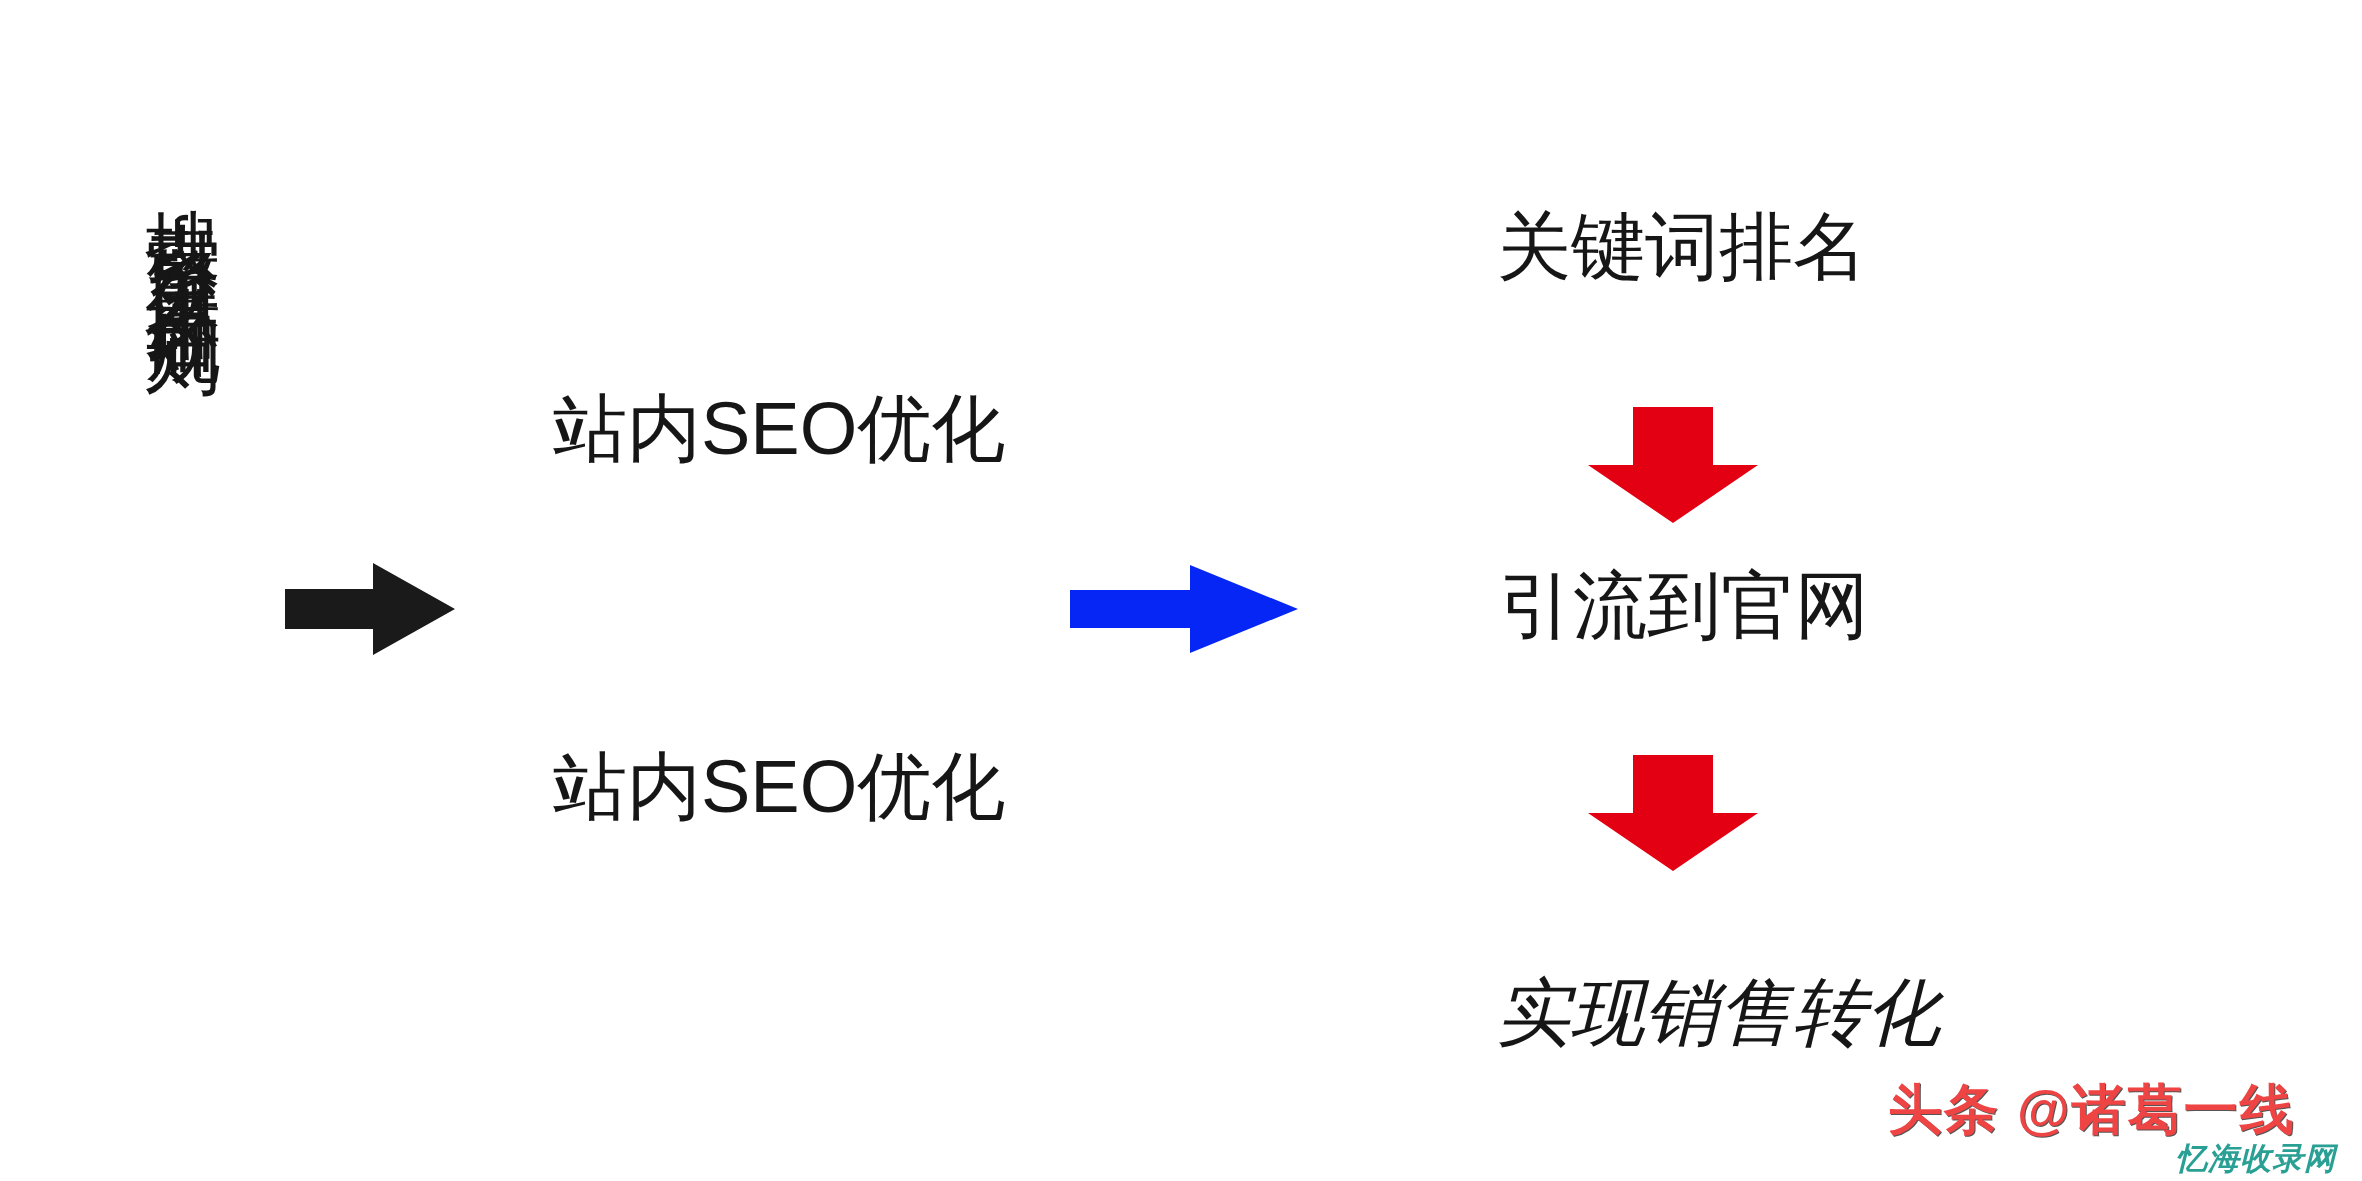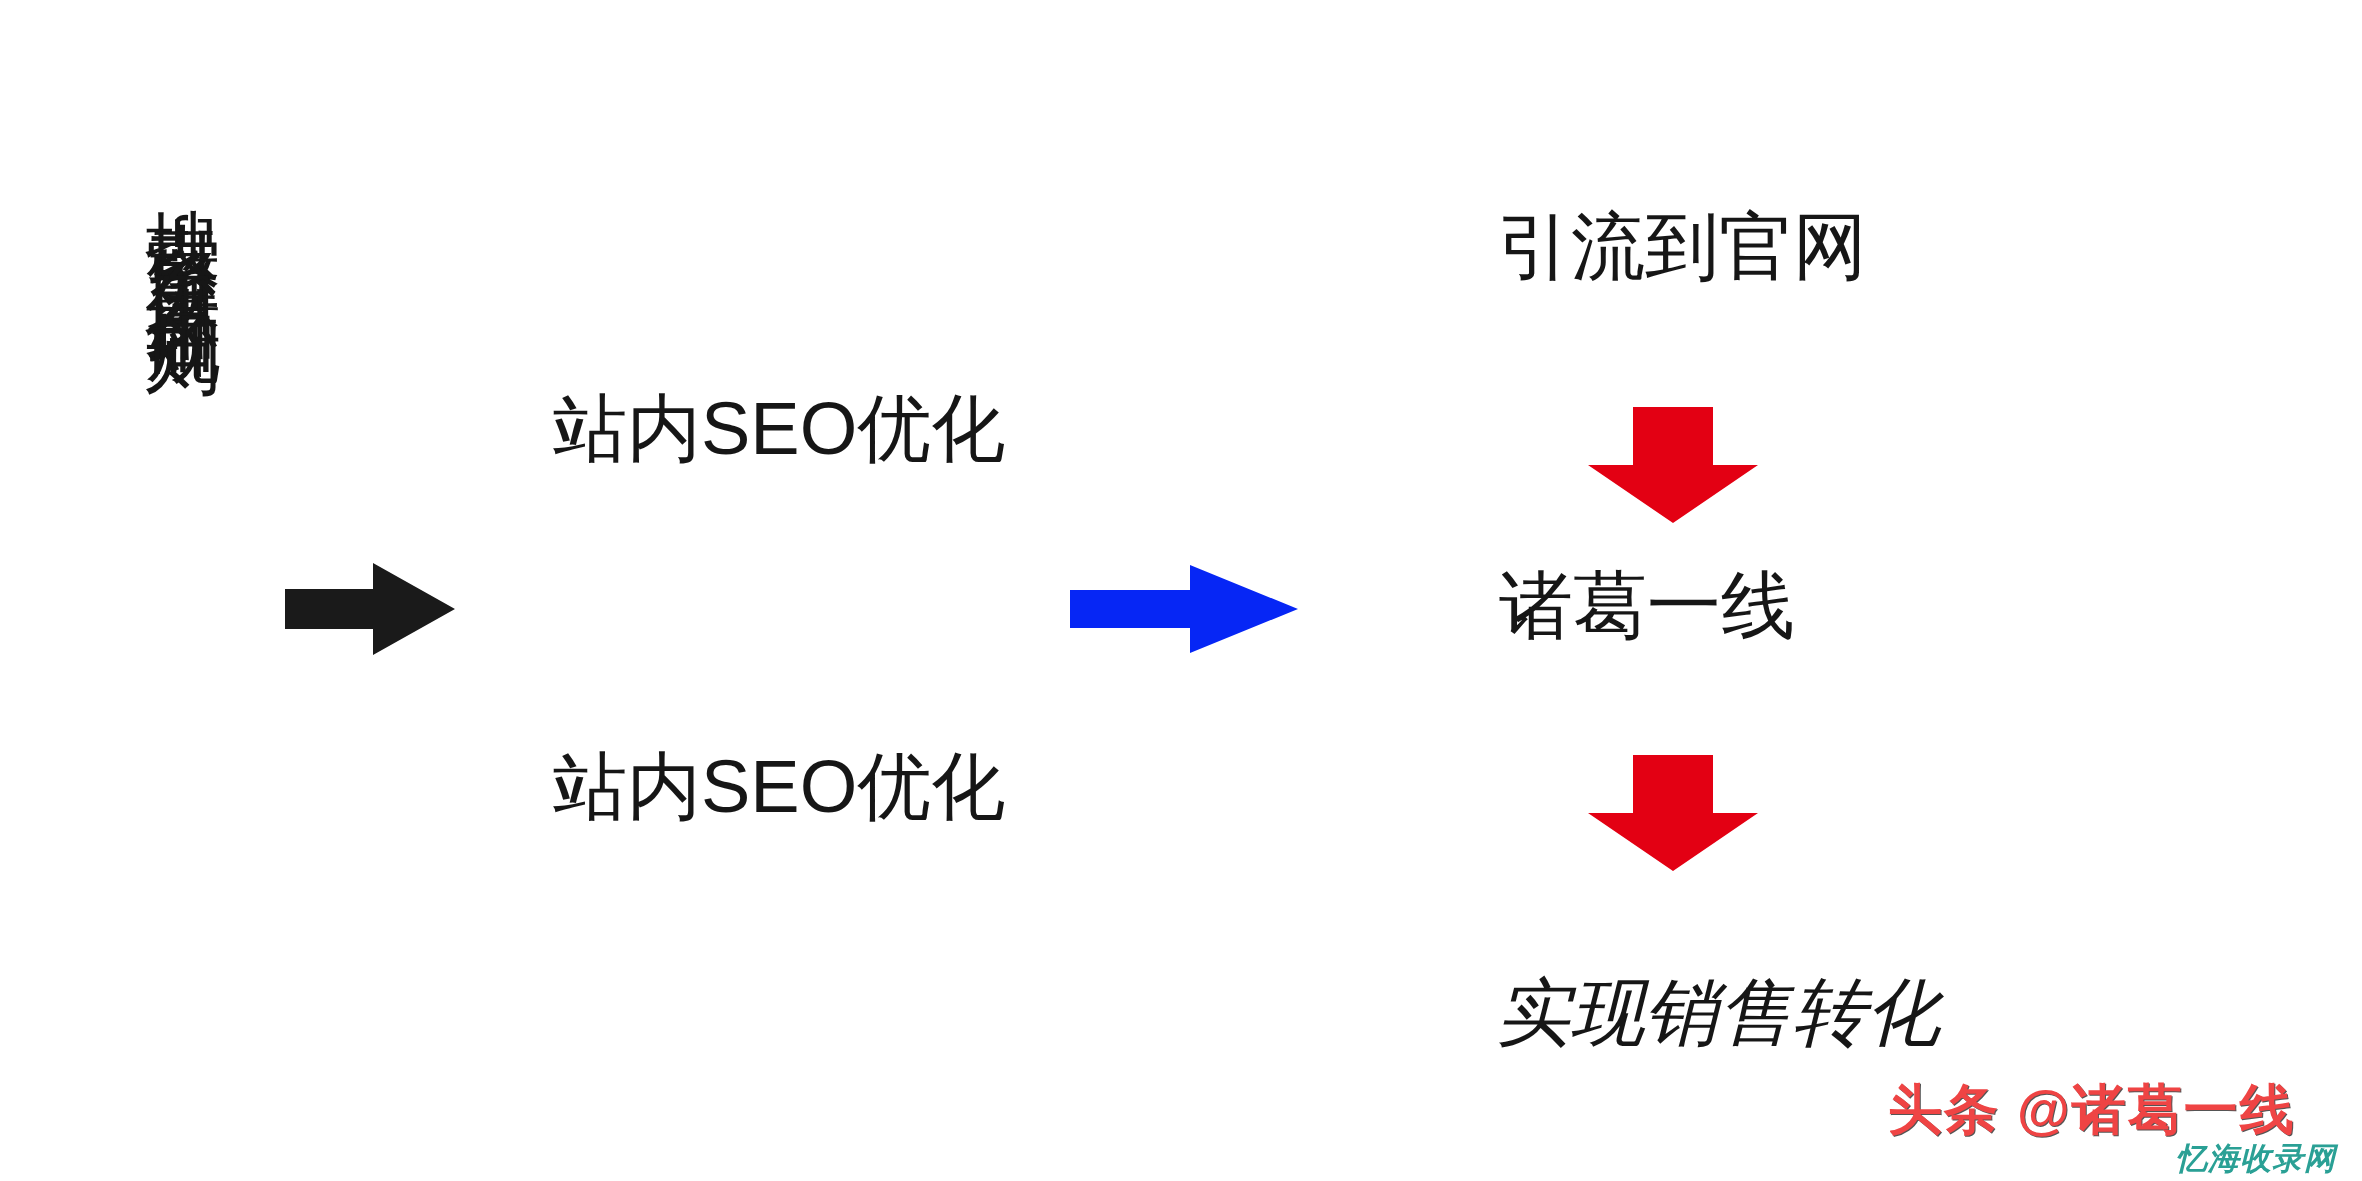--- a/index.html
+++ b/index.html
@@ -47,27 +47,27 @@
   </svg>
 
   <div class="lbl lbl-onsite">站内SEO优化</div>
 
   <div class="lbl lbl-offsite">站内SEO优化</div>
 
   <svg class="arrow arrow-blue" viewBox="0 0 228 88">
     <polygon points="0,25 120,25 120,0 228,44 120,88 120,63 0,63" fill="#0626f5"></polygon>
   </svg>
 
-  <div class="lbl lbl-keyword">引流到官网</div>
+  <div class="lbl lbl-keyword">关键词排名</div>
 
   <svg class="arrow arrow-red1" viewBox="0 0 170 116">
     <polygon points="45,0 125,0 125,58 170,58 85,116 0,58 45,58" fill="#e30013"></polygon>
   </svg>
 
-  <div class="lbl lbl-traffic">诸葛一线</div>
+  <div class="lbl lbl-traffic">引流到官网</div>
 
   <svg class="arrow arrow-red2" viewBox="0 0 170 116">
     <polygon points="45,0 125,0 125,58 170,58 85,116 0,58 45,58" fill="#e30013"></polygon>
   </svg>
 
   <div class="lbl lbl-conversion">实现销售转化</div>
 
   <div class="attribution">头条 @诸葛一线</div>
 
   <div class="watermark" style="color: rgb(42, 160, 149);">忆海收录网</div>

